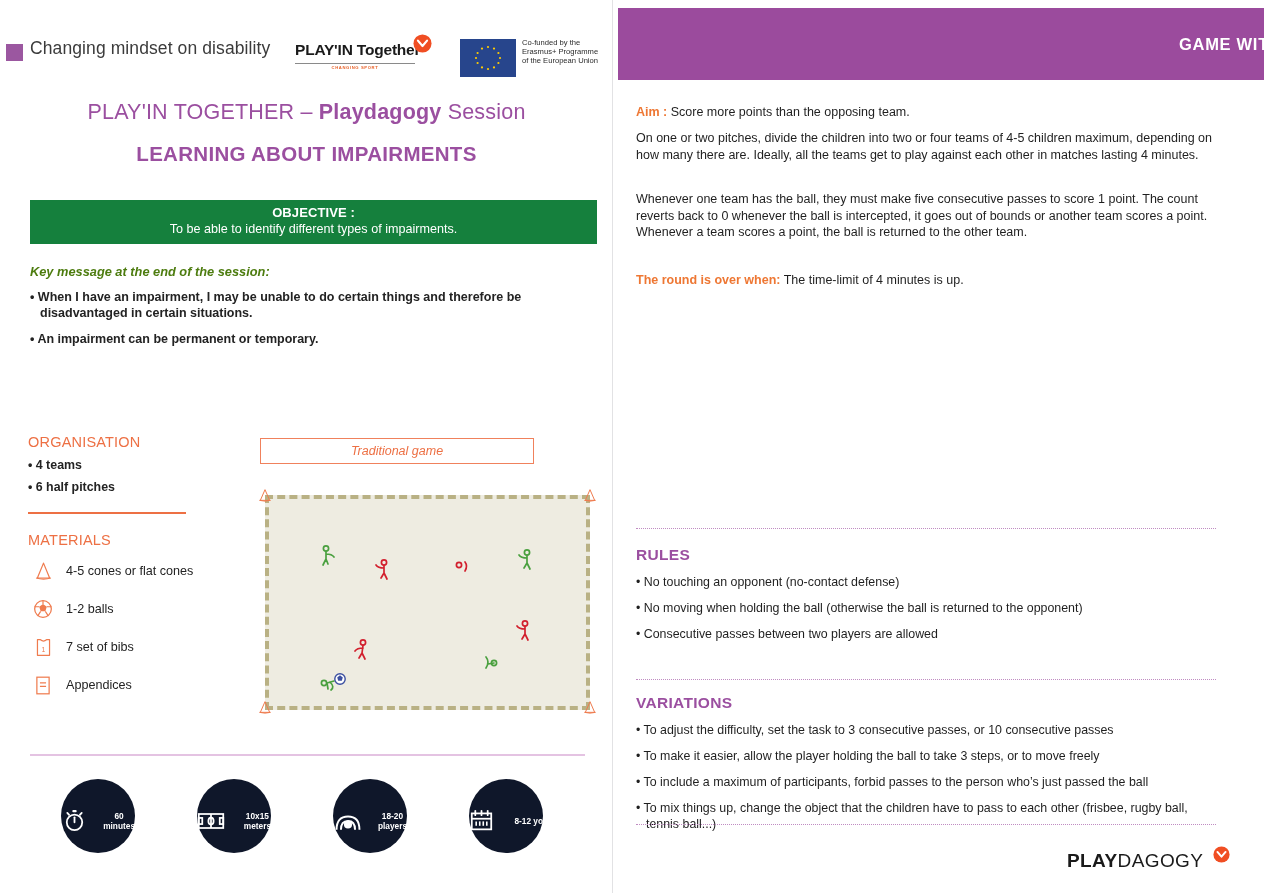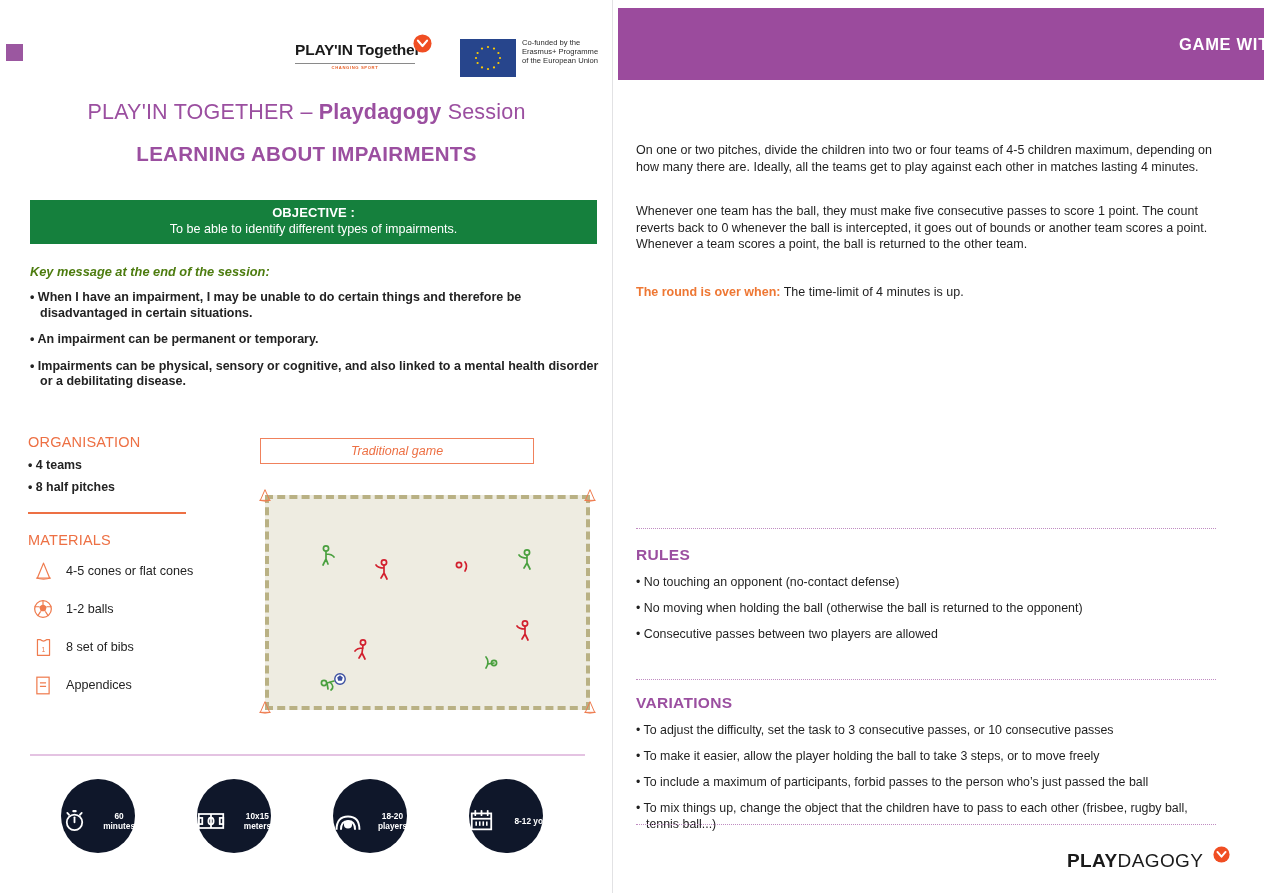--- a/index.html
+++ b/index.html
@@ -142,21 +142,21 @@
   }
   #timer-box {
     position:absolute; right:22px; top:50%; transform:translateY(-50%);
     display:flex; align-items:center; gap:3px;
   }
   #timer-val { font-size:26px; font-weight:700; color:#fff; }
 
   #right-body { position:absolute; left:22px; top:104px; width:596px; }
   .rb-line { font-size:12.5px; color:#1f1f1f; line-height:16px; }
   .lbl-orange { color:#ee7733; font-weight:700; }
-  .para { margin-top:38px; font-size:12.5px; line-height:16.5px; color:#1f1f1f; }
+  .para { margin-top:10px; font-size:12.5px; line-height:16.5px; color:#1f1f1f; }
 
   .dotted-rule {
     position:absolute; left:636px; width:580px; height:1px;
     border-top:1.6px dotted #c08cc2;
   }
 
   .sec-block { position:absolute; left:636px; width:584px; }
   .sec-title { font-size:15.5px; font-weight:700; color:#9b4fa0; letter-spacing:.3px; }
   .bullet {
     font-size:12.4px; color:#1f1f1f; line-height:16px; margin-top:10px;
@@ -171,20 +171,21 @@
 </style>
 </head>
 <body>
 
 <div id="page">
 
   <div id="left-col">
 
     <div id="brandbar">
       <div id="purple-square"></div>
+      <div id="brand-tagline">Changing mindset on disability</div>
 
       <div id="pit-logo">
         <div id="pit-word">
           <span>PLAY'IN</span><span>&nbsp;</span><span class="thin">Together</span>
         </div>
         <div id="pit-rule"></div>
         <div id="pit-sub">CHANGING SPORT</div>
         <svg id="pit-badge" viewBox="0 0 20 20">
           <circle cx="10" cy="10" r="9.5" fill="#f04e23"></circle>
           <path d="M5.2 7 L10 12.6 L14.8 7" stroke="#fff" stroke-width="2.3" fill="none" stroke-linecap="round" stroke-linejoin="round"></path>
@@ -226,27 +227,26 @@
 
     <div id="objective">
       <div id="objective-label">OBJECTIVE :</div>
       <div id="objective-text">To be able to identify different types of impairments.</div>
     </div>
 
     <div id="keymsg">
       <div id="keymsg-title">Key message at the end of the session:</div>
       <div class="km-item">• When I have an impairment, I may be unable to do certain things and therefore be disadvantaged in certain situations.</div>
       <div class="km-item">• An impairment can be permanent or temporary.</div>
-      <div class="km-item">• Impairments can be physical, sensory or cognitive, and also linked to a mental health disorder or a debilitating disease.</div>
     </div>
 
     <div id="organisation">
       <div class="sec-head">ORGANISATION</div>
       <div class="org-line">• 4 teams</div>
-      <div class="org-line">• 8 half pitches</div>
+      <div class="org-line">• 6 half pitches</div>
     </div>
     <div id="org-rule"></div>
 
     <div id="materials">
       <div class="sec-head">MATERIALS</div>
 
       <div class="mat-row">
         <span class="mat-icon">
           <svg viewBox="0 0 24 22" width="21" height="20">
             <path d="M12 2 L19 19 L5 19 Z" fill="none" stroke="#ef7b4e" stroke-width="1.4" stroke-linejoin="round"></path>
@@ -267,21 +267,21 @@
         <span class="mat-label">1-2 balls</span>
       </div>
 
       <div class="mat-row">
         <span class="mat-icon">
           <svg viewBox="0 0 22 24" width="19" height="21">
             <path d="M4 3 L7.5 3 Q11 6 14.5 3 L18 3 L18 21 L4 21 Z" fill="none" stroke="#ef7b4e" stroke-width="1.4" stroke-linejoin="round"></path>
             <text x="11" y="17" font-size="8" fill="#ef7b4e" text-anchor="middle" font-family="Liberation Sans, sans-serif">1</text>
           </svg>
         </span>
-        <span class="mat-label">8 set of bibs</span>
+        <span class="mat-label">7 set of bibs</span>
       </div>
 
       <div class="mat-row">
         <span class="mat-icon">
           <svg viewBox="0 0 20 24" width="18" height="21">
             <rect x="3" y="2.5" width="14" height="19" fill="none" stroke="#ef7b4e" stroke-width="1.4"></rect>
             <line x1="6.5" y1="9" x2="13.5" y2="9" stroke="#ef7b4e" stroke-width="1.4"></line>
             <line x1="6.5" y1="13" x2="13.5" y2="13" stroke="#ef7b4e" stroke-width="1.4"></line>
           </svg>
         </span>
@@ -454,20 +454,23 @@
           <line x1="15" y1="17" x2="15" y2="11" stroke="#fff" stroke-width="2.2" stroke-linecap="round"></line>
           <rect x="12.5" y="2.8" width="5" height="2.6" rx="1.1" fill="#fff"></rect>
           <line x1="6.5" y1="6" x2="8.6" y2="8.6" stroke="#fff" stroke-width="2.2" stroke-linecap="round"></line>
           <line x1="23.5" y1="6" x2="21.4" y2="8.6" stroke="#fff" stroke-width="2.2" stroke-linecap="round"></line>
         </svg>
         <span id="timer-val">20’</span>
       </div>
     </div>
 
     <div id="right-body">
+      <div class="rb-line">
+        <span class="lbl-orange">Aim :</span><span> Score more points than the opposing team.</span>
+      </div>
 
 
       <div class="para">On one or two pitches, divide the children into two or four teams of 4-5 children maximum, depending on how many there are. Ideally, all the teams get to play against each other in matches lasting 4 minutes.</div>
       <div class="para" style="margin-top:28px;">Whenever one team has the ball, they must make five consecutive passes to score 1 point. The count reverts back to 0 whenever the ball is intercepted, it goes out of bounds or another team scores a point. Whenever a team scores a point, the ball is returned to the other team.</div>
 
       <div class="rb-line" style="margin-top:31px;">
         <span class="lbl-orange">The round is over when:</span><span> The time-limit of 4 minutes is up.</span>
       </div>
     </div>
   </div>

